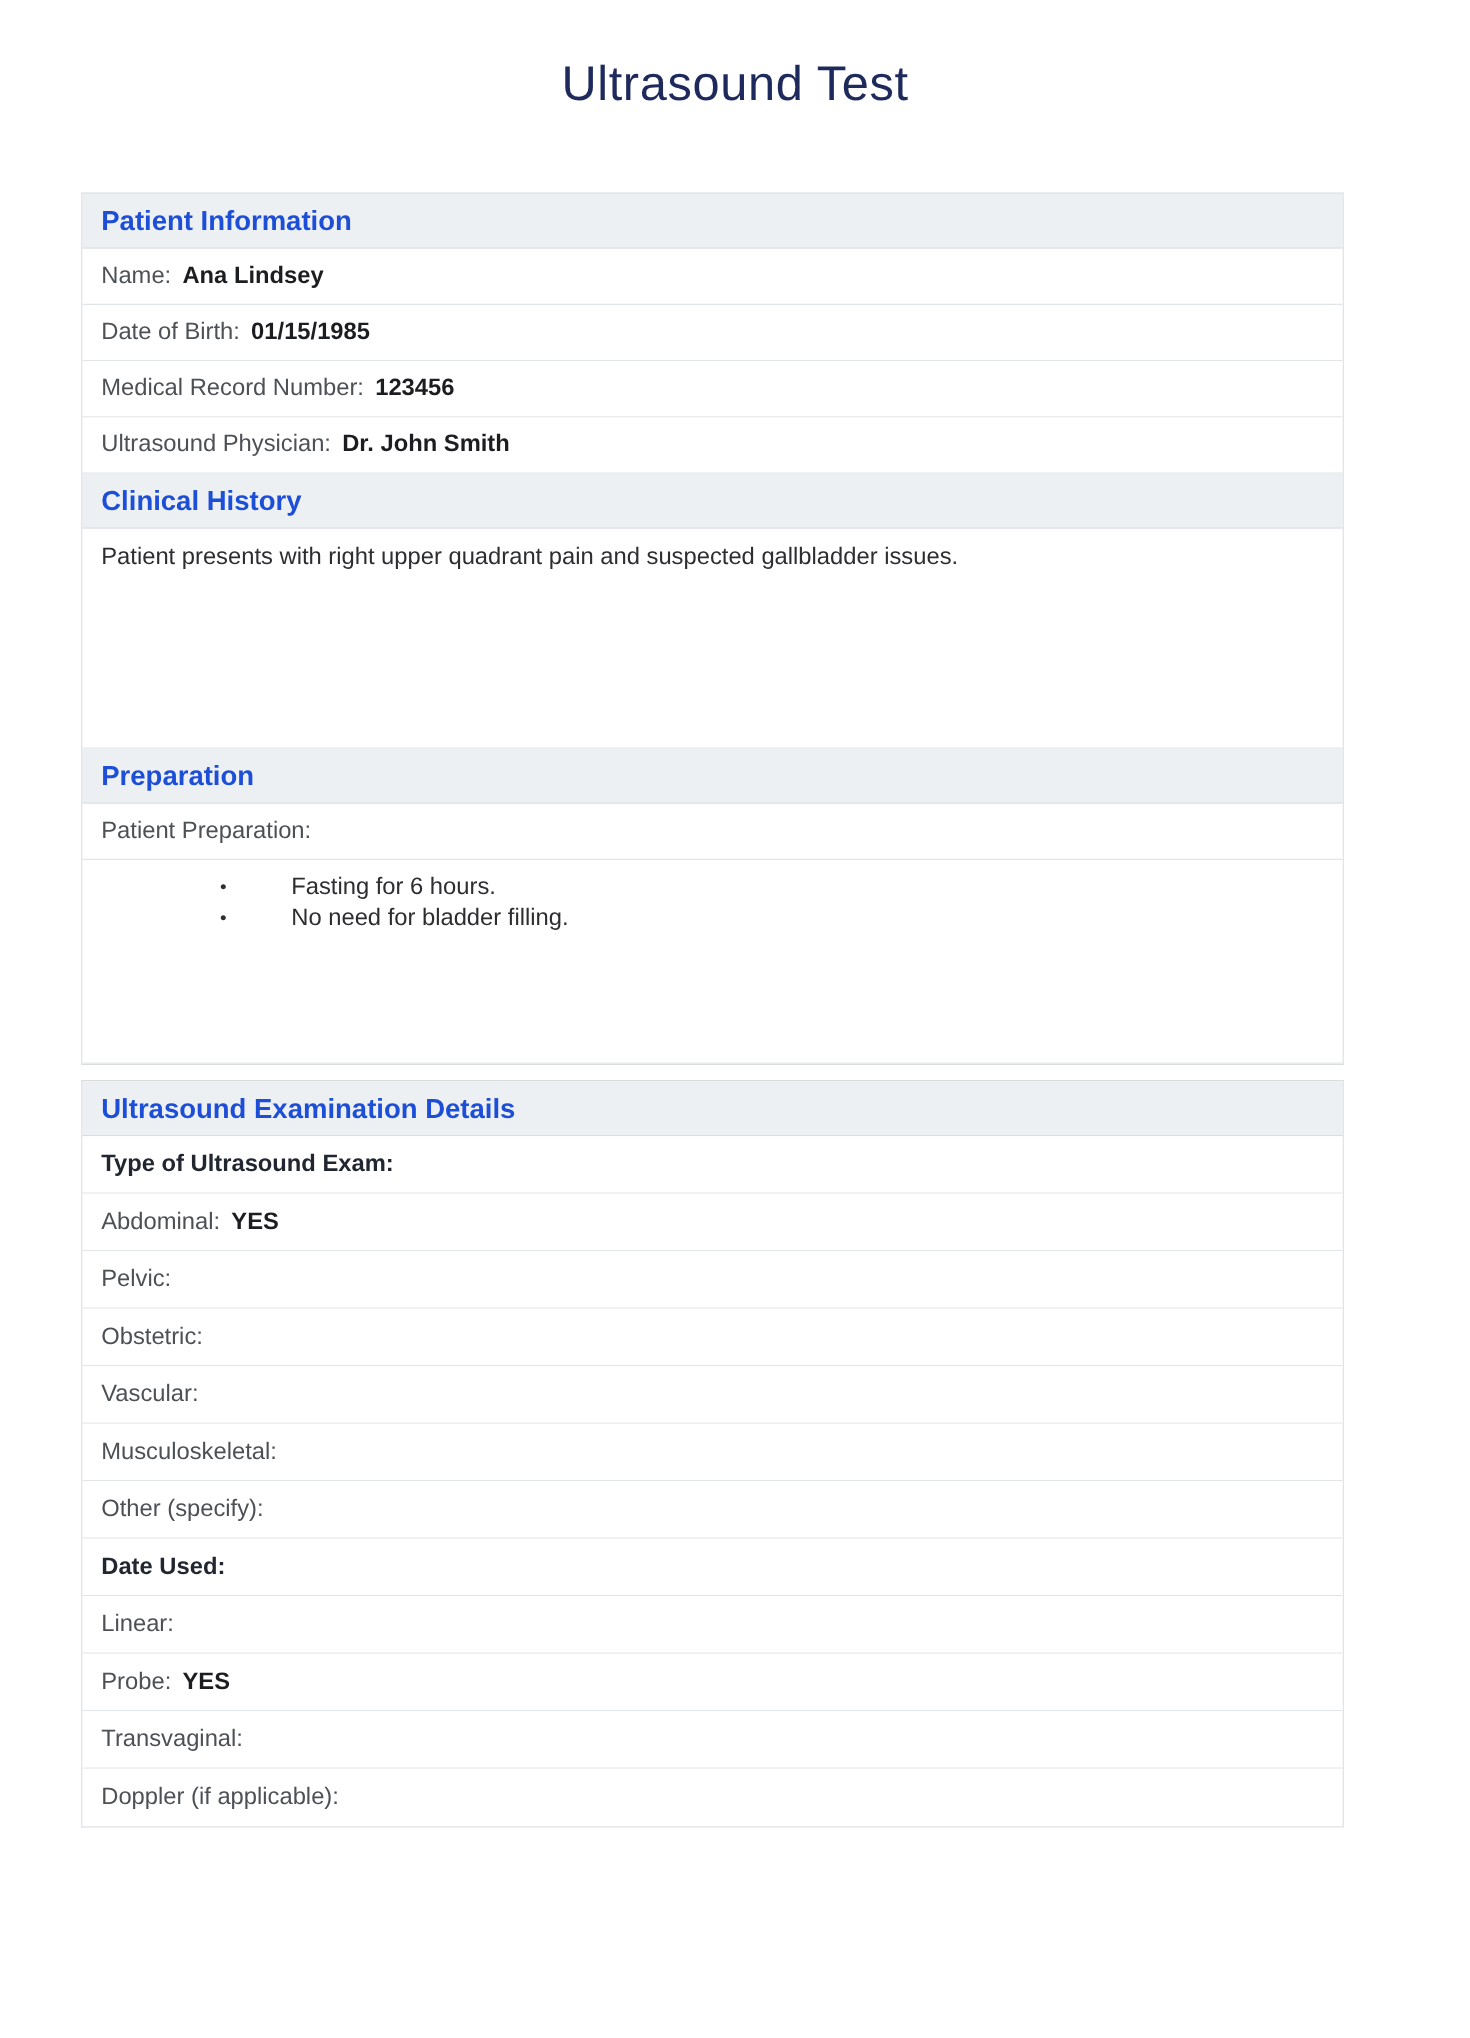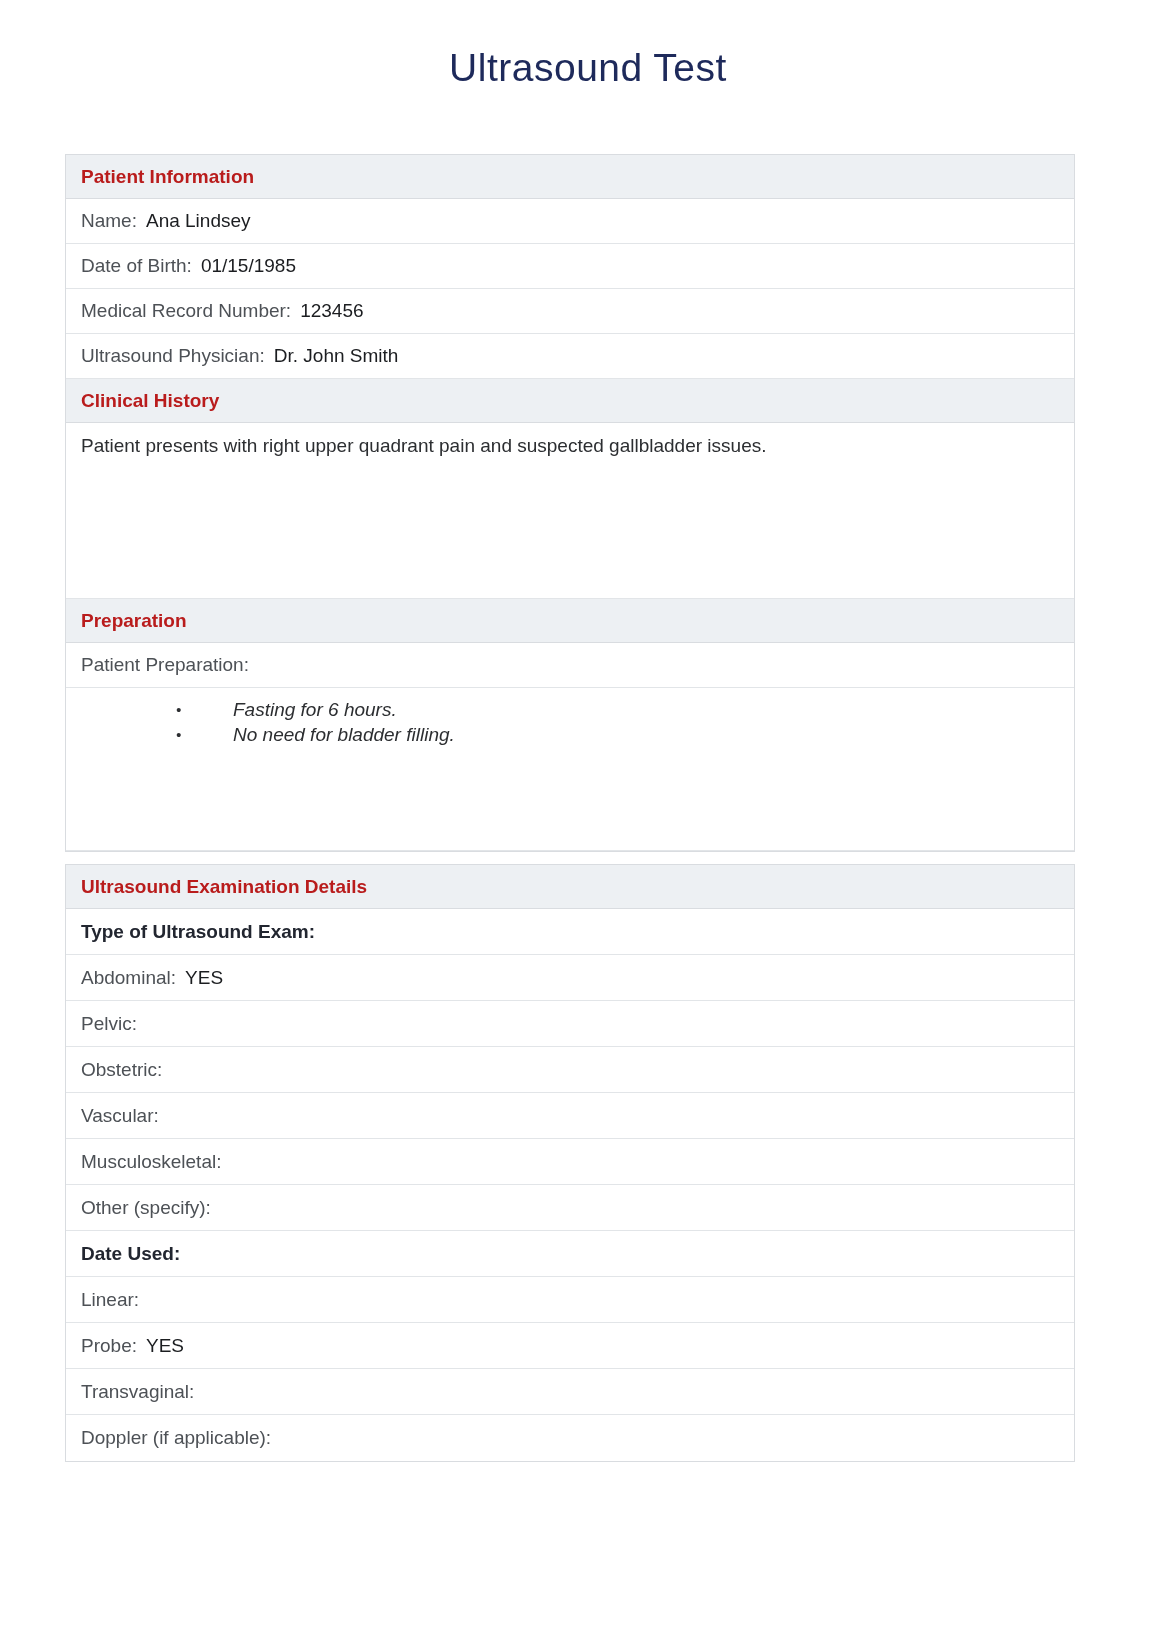--- a/index.html
+++ b/index.html
@@ -42,29 +42,29 @@
   }
   .tbl-2 .row { min-height: 46px; }
   .row:last-child { border-bottom: none; }
   .row.header {
     min-height: 44px;
     background: #edf0f3;
     border-bottom: 1px solid #d9dce0;
   }
   .row.header .hdr-text {
     font-weight: bold;
-    color: #b91c1c;
-    font-size: 19px;
+    color: #1d4ed8;
+    font-size: 22px;
   }
   .row.sub .sub-text {
     font-weight: bold;
     color: #222630;
   }
   .lbl { color: #4d5156; text-align: right; }
-  .val { color: #1b1d20; margin-left: 9px; min-width: 6px; }
+  .val { color: #1b1d20; margin-left: 9px; min-width: 6px; font-weight: bold; }
   .cell {
     display: block;
     padding: 10px 15px 0 15px;
     border-bottom: 1px solid #e2e5e8;
     background: #ffffff;
   }
   .cell-history { height: 176px; }
   .cell-bullets { height: 163px; padding-top: 9px; }
   .cell .free-text {
     font-size: 19px;
@@ -72,21 +72,20 @@
     line-height: 25px;
     display: block;
   }
   ul.bullet-list { list-style: none; }
   ul.bullet-list li {
     position: relative;
     padding-left: 152px;
     font-size: 19px;
     color: #2c2e31;
     line-height: 25px;
-    font-style: italic;
   }
   ul.bullet-list li::before {
     content: "\2022";
     position: absolute;
     left: 95px;
     top: 0;
     font-size: 15px;
     color: #2c2e31;
   }
 </style>

